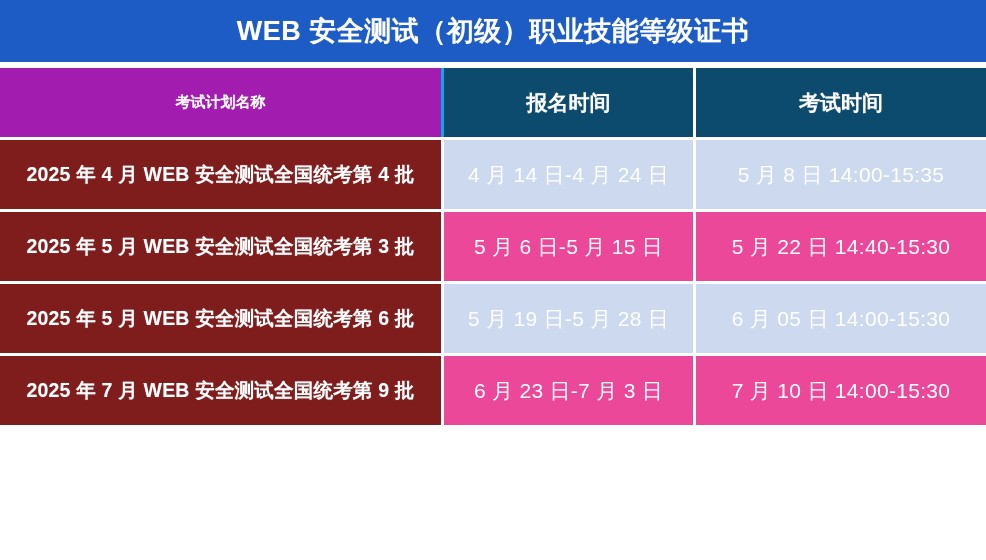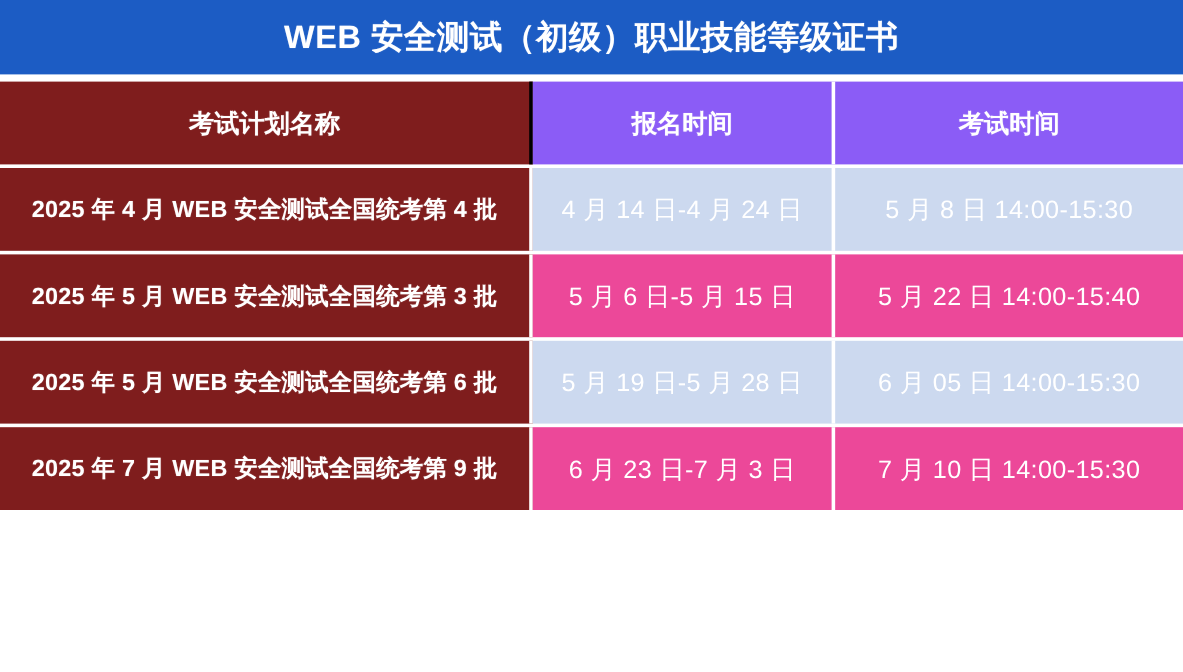--- a/index.html
+++ b/index.html
@@ -54,28 +54,28 @@
     height: 69px;
     vertical-align: middle;
     text-align: center;
     color: #ffffff;
     white-space: nowrap;
     overflow: hidden;
   }
 
   
   th.head-name {
-    background: #7f1d1d;
-    font-size: 21px;
+    background: #a21caf;
+    font-size: 15px;
     font-weight: bold;
-    border-right: 3px solid #000000;
+    border-right: 3px solid #0ea5e9;
     text-shadow: 0 0 1px rgba(255,255,255,0.4);
   }
   th.head-sub {
-    background: #8b5cf6;
+    background: #0c4a6e;
     font-size: 21px;
     font-weight: bold;
     text-shadow: 0 0 1px rgba(255,255,255,0.4);
     margin-left: 16px;
   }
   th.head-sub.divider { border-right: 3px solid #ffffff; }
 
   
   td.name-cell {
     background: #7f1d1d;
@@ -118,27 +118,27 @@
         <th class="head-name">考试计划名称</th>
         <th class="head-sub divider">报名时间</th>
         <th class="head-sub">考试时间</th>
       </tr>
     </thead>
     <tbody>
 
       <tr class="row-light">
         <td class="name-cell">2025 年 4 月 WEB 安全测试全国统考第 4 批</td>
         <td class="data-cell divider">4 月 14 日-4 月 24 日</td>
-        <td class="data-cell">5 月 8 日  14:00-15:30</td>
+        <td class="data-cell">5 月 8 日  14:00-15:35</td>
       </tr>
 
       <tr class="row-dark">
         <td class="name-cell">2025 年 5 月 WEB 安全测试全国统考第 3 批</td>
         <td class="data-cell divider">5 月 6 日-5 月 15 日</td>
-        <td class="data-cell">5 月 22 日  14:00-15:40</td>
+        <td class="data-cell">5 月 22 日  14:40-15:30</td>
       </tr>
 
       <tr class="row-light">
         <td class="name-cell">2025 年 5 月 WEB 安全测试全国统考第 6 批</td>
         <td class="data-cell divider">5 月 19 日-5 月 28 日</td>
         <td class="data-cell">6 月 05 日  14:00-15:30</td>
       </tr>
 
 
 

